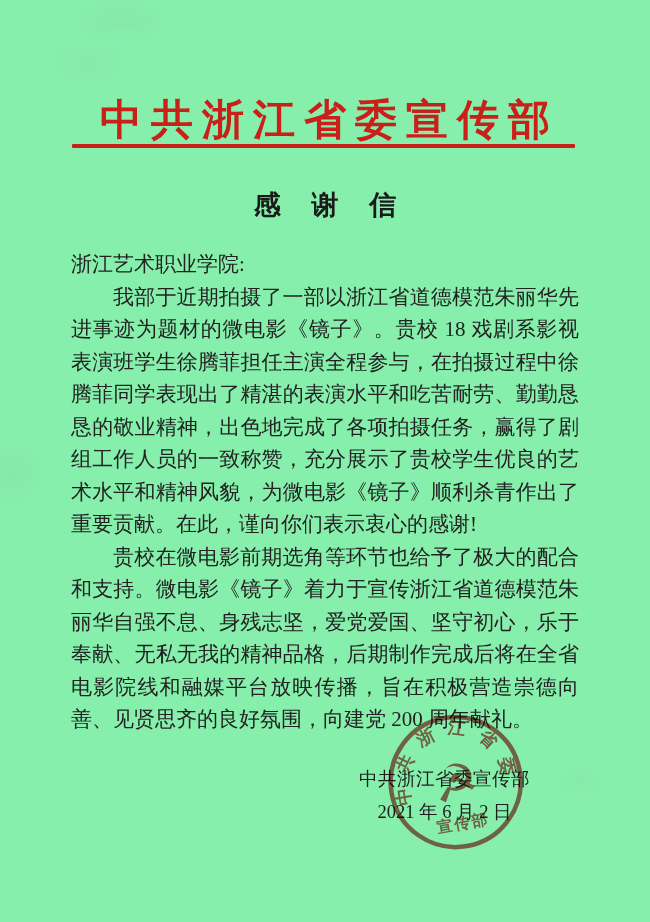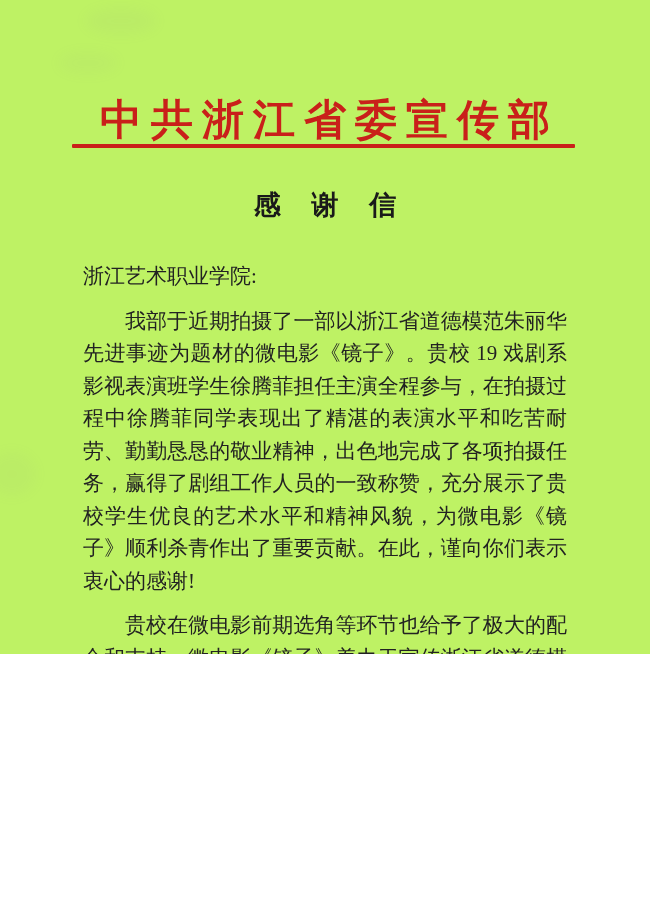--- a/index.html
+++ b/index.html
@@ -1,19 +1,19 @@
 <!DOCTYPE html>
 <html><head>
 <meta charset="utf-8">
 <style>
   html,body{margin:0;padding:0;background:#ffffff;}
   .page{
     position:relative;
-    width:650px;height:654px;
-    background:#bef264;
+    width:650px;height:922px;
+    background:#86efac;
     overflow:hidden;
     font-family:"Liberation Serif","DejaVu Serif",serif;
   }
   
   .smudge{position:absolute;border-radius:50%;background:#8a8f94;filter:blur(7px);pointer-events:none;}
   .s1{left:85px;top:8px;width:72px;height:26px;opacity:.06;}
   .s2{left:58px;top:52px;width:60px;height:22px;opacity:.05;}
   .s3{left:-12px;top:452px;width:48px;height:44px;opacity:.05;}
   .s4{left:566px;top:776px;width:28px;height:12px;opacity:.09;}
 
@@ -33,21 +33,21 @@
     position:absolute;top:187px;left:0;right:0;margin:0;
     text-align:center;
     font-size:27px;font-weight:700;color:#1a1a1a;
     letter-spacing:12px;padding-left:12px;
   }
   .letter-body{
     position:absolute;top:248px;left:71px;width:508px;
     font-size:21px;line-height:32.5px;color:#222;
     text-align:justify;
   }
-  .letter-body p{margin:12px;}
+  .letter-body p{margin:0;}
   .letter-body p.para{text-indent:2em;}
   .signature{
     position:absolute;top:763px;right:120px;
     text-align:center;
     font-size:18.5px;line-height:33px;color:#1d1d1d;
     z-index:1;
   }
   .signature .sig-org{letter-spacing:.5px;white-space:nowrap;}
   .signature .sig-date{white-space:nowrap;}
   .seal{
@@ -78,21 +78,21 @@
   <div class="smudge s4"></div>
 
   <div class="letterhead-org">中共浙江省委宣传部</div>
 
   <div class="letterhead-rule"></div>
 
   <h1 class="letter-title">感 谢 信</h1>
 
   <main class="letter-body">
     <p class="salutation">浙江艺术职业学院:</p>
-    <p class="para">我部于近期拍摄了一部以浙江省道德模范朱丽华先进事迹为题材的微电影《镜子》。贵校 19 戏剧系影视表演班学生徐腾菲担任主演全程参与，在拍摄过程中徐腾菲同学表现出了精湛的表演水平和吃苦耐劳、勤勤恳恳的敬业精神，出色地完成了各项拍摄任务，赢得了剧组工作人员的一致称赞，充分展示了贵校学生优良的艺术水平和精神风貌，为微电影《镜子》顺利杀青作出了重要贡献。在此，谨向你们表示衷心的感谢!</p>
+    <p class="para">我部于近期拍摄了一部以浙江省道德模范朱丽华先进事迹为题材的微电影《镜子》。贵校 18 戏剧系影视表演班学生徐腾菲担任主演全程参与，在拍摄过程中徐腾菲同学表现出了精湛的表演水平和吃苦耐劳、勤勤恳恳的敬业精神，出色地完成了各项拍摄任务，赢得了剧组工作人员的一致称赞，充分展示了贵校学生优良的艺术水平和精神风貌，为微电影《镜子》顺利杀青作出了重要贡献。在此，谨向你们表示衷心的感谢!</p>
     <p class="para">贵校在微电影前期选角等环节也给予了极大的配合和支持。微电影《镜子》着力于宣传浙江省道德模范朱丽华自强不息、身残志坚，爱党爱国、坚守初心，乐于奉献、无私无我的精神品格，后期制作完成后将在全省电影院线和融媒平台放映传播，旨在积极营造崇德向善、见贤思齐的良好氛围，向建党 200 周年献礼。</p>
   </main>
 
   <div class="signature">
     <div class="sig-org">中共浙江省委宣传部</div>
     <div class="sig-date">2021 年 6 月 2 日</div>
   </div>
 
   <div class="seal">
     <svg viewBox="0 0 148 148" xmlns="http://www.w3.org/2000/svg">

